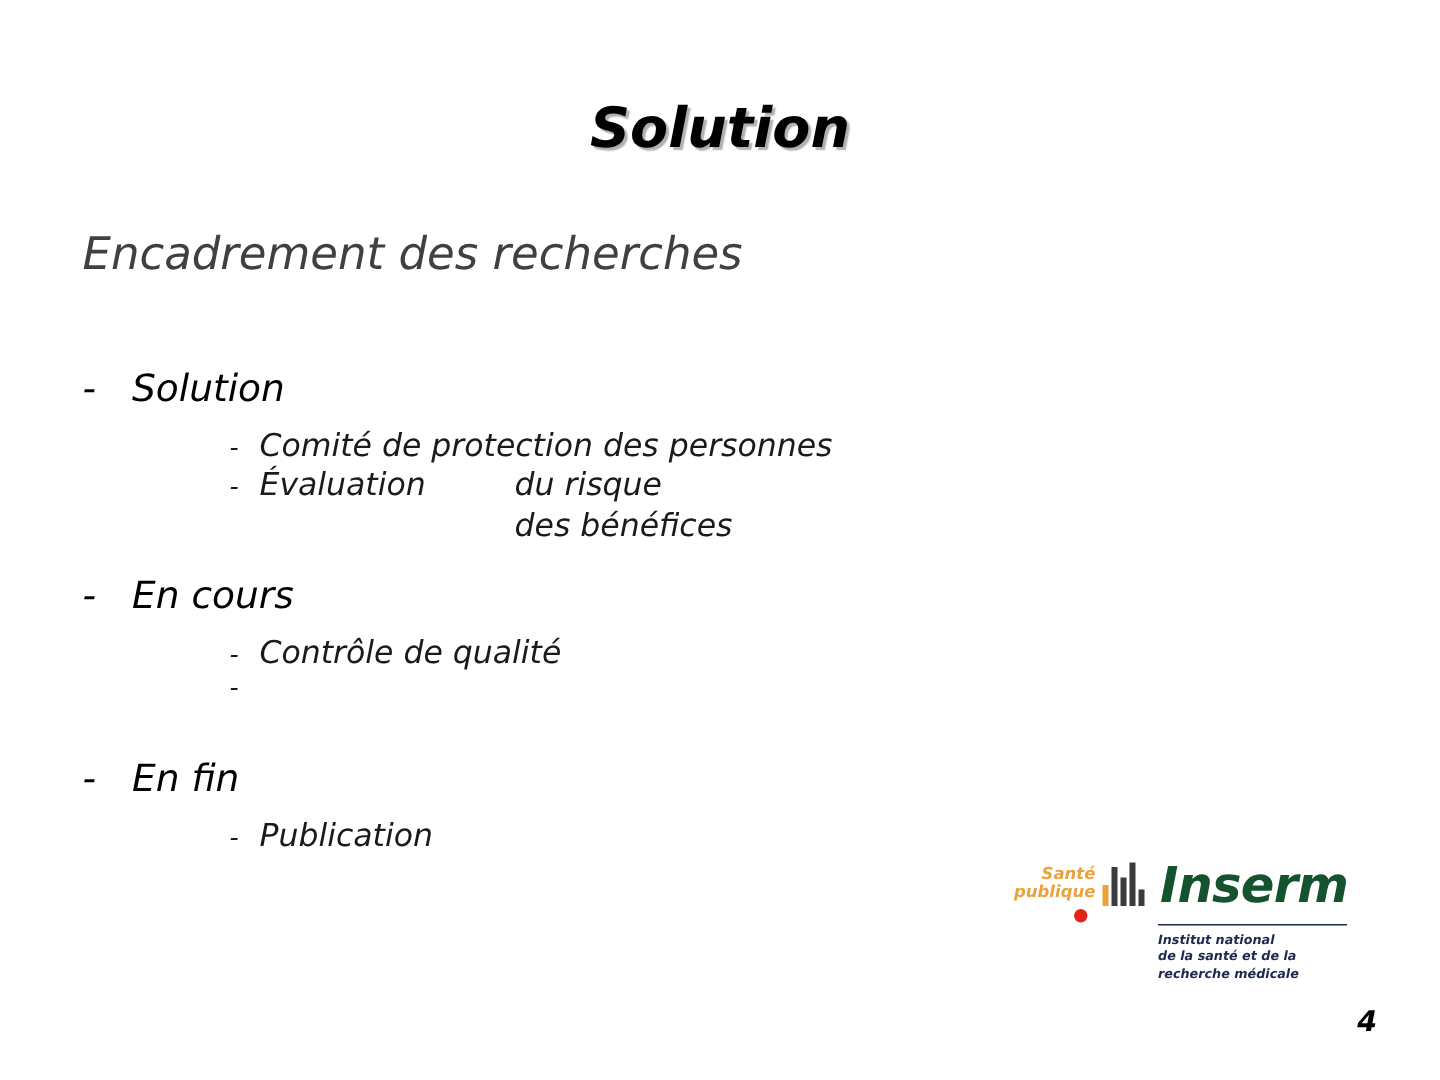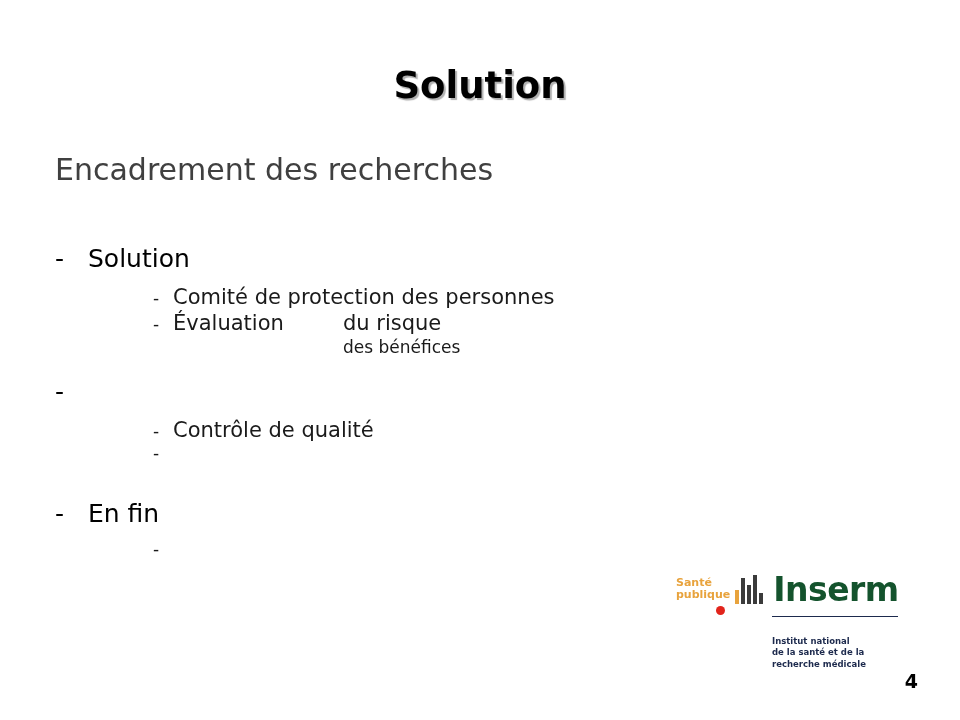--- a/index.html
+++ b/index.html
@@ -13,20 +13,21 @@
     font-family: "DejaVu Sans", sans-serif;
     color: #000000;
     overflow: hidden;
     position: relative;
   }
   .slide {
     position: relative;
     width: 960px;
     height: 720px;
     box-sizing: border-box;
+    font-style: italic;
   }
   .slide-title {
     position: absolute;
     top: 64px;
     left: 0;
     width: 960px;
     text-align: center;
     font-size: 37px;
     font-weight: bold;
     letter-spacing: 0px;
@@ -68,21 +69,21 @@
     color: #1a1a1a;
     margin: 0 0 0 98px;
     line-height: 1.28;
   }
   .lvl2 .dash {
     width: 20px;
     flex: 0 0 20px;
     font-size: 17px;
   }
   .lvl2-cont {
-    font-size: 17px;
+    font-size: 21px;
     color: #1a1a1a;
     margin: 0 0 0 118px;
     line-height: 1.28;
   }
   .two-col {
     display: flex;
   }
   .two-col .col-a {
     width: 170px;
     flex: 0 0 170px;
@@ -103,20 +104,21 @@
     display: flex;
     align-items: center;
     height: 46px;
   }
   .sante-pub {
     font-family: "DejaVu Sans", sans-serif;
     font-size: 11px;
     font-weight: bold;
     color: #e8a33d;
     line-height: 1.12;
+    text-align: right;
     width: 56px;
     margin-right: 5px;
   }
   .bars {
     display: flex;
     align-items: flex-end;
     height: 30px;
     width: 30px;
     margin-right: 8px;
   }
@@ -140,21 +142,21 @@
     line-height: 1;
   }
   .logo-rule {
     margin-top: 4px;
     margin-left: 96px;
     width: 126px;
     height: 1px;
     background: #1d2a4d;
   }
   .logo-sub {
-    margin-top: 19px;
+    margin-top: 5px;
     margin-left: 96px;
     font-family: "DejaVu Sans", sans-serif;
     font-size: 8.5px;
     font-weight: bold;
     color: #1d2a4d;
     line-height: 1.35;
   }
   .logo-dot {
     position: absolute;
     left: 40px;
@@ -201,39 +203,41 @@
     </div>
     <div class="lvl2-cont two-col">
       <span class="col-a"></span>
       <span>des bénéfices</span>
     </div>
 
     <div class="gap-m"></div>
 
     <div class="lvl1">
       <span class="dash">-</span>
+      <span>En cours</span>
     </div>
     <div class="gap-s"></div>
     <div class="lvl2">
       <span class="dash">-</span>
       <span>Contrôle de qualité</span>
     </div>
     <div class="lvl2">
       <span class="dash">-</span>
     </div>
 
     <div class="gap-l"></div>
 
     <div class="lvl1">
       <span class="dash">-</span>
       <span>En fin</span>
     </div>
     <div class="gap-s"></div>
     <div class="lvl2">
       <span class="dash">-</span>
+      <span>Publication</span>
     </div>
 
   </div>
 
   <div class="logo">
     <div class="logo-top">
       <div class="sante-pub">
         <div>Santé</div>
         <div>publique</div>
       </div>

